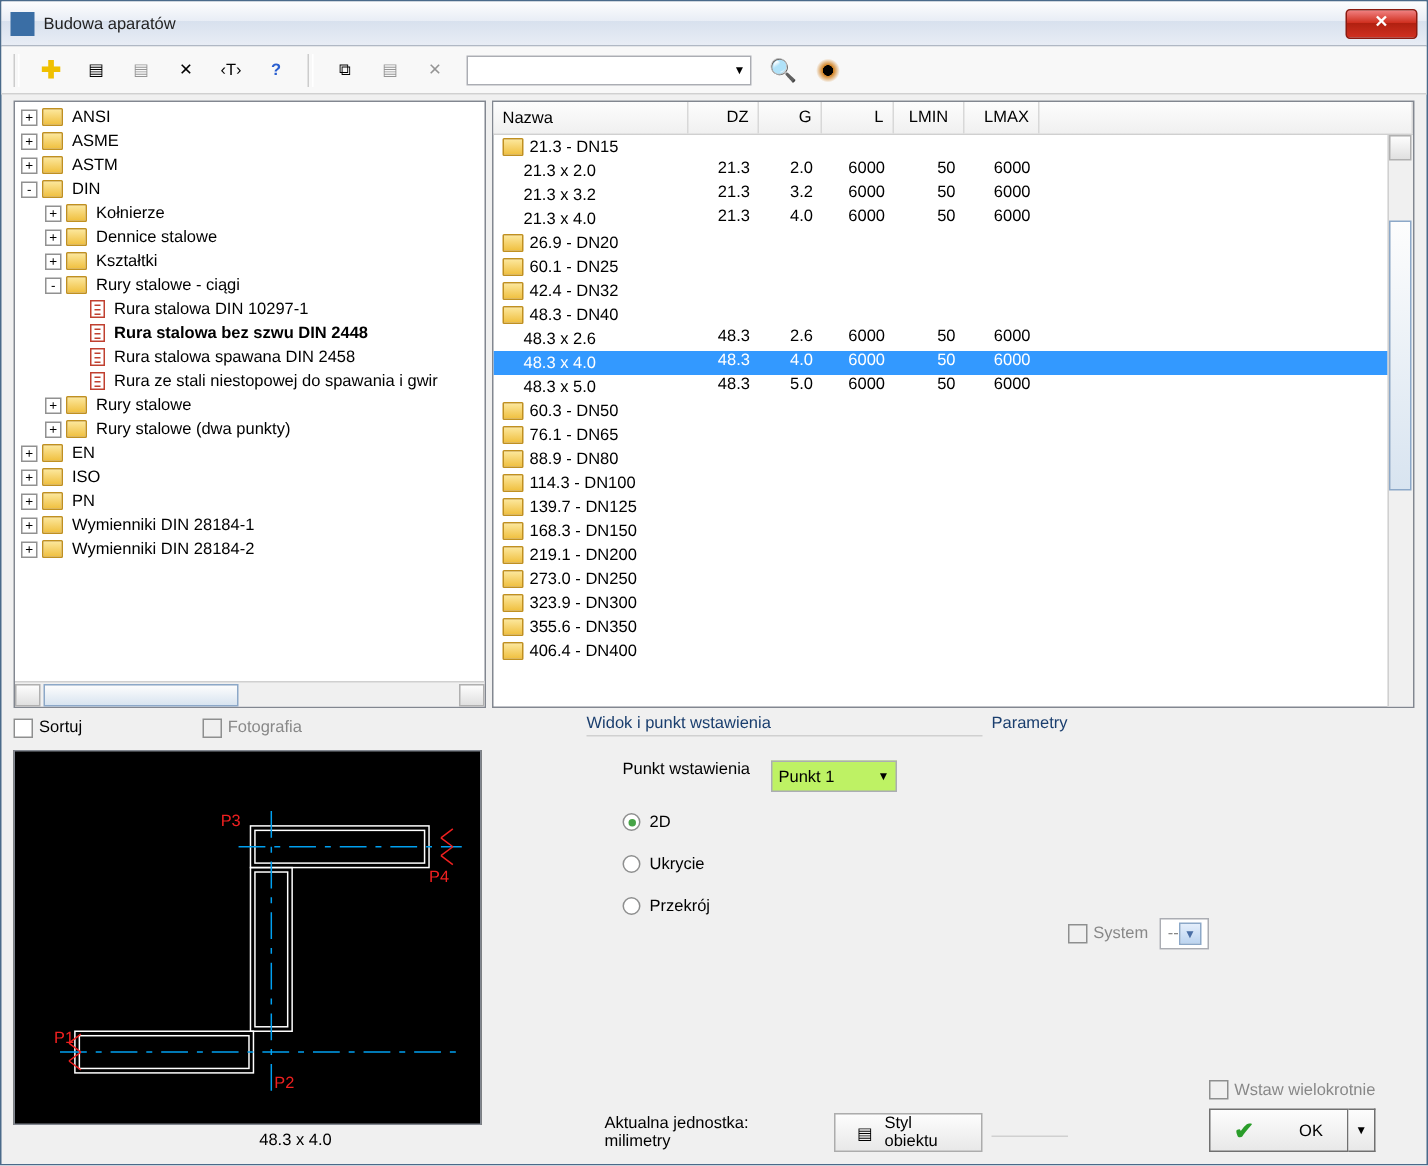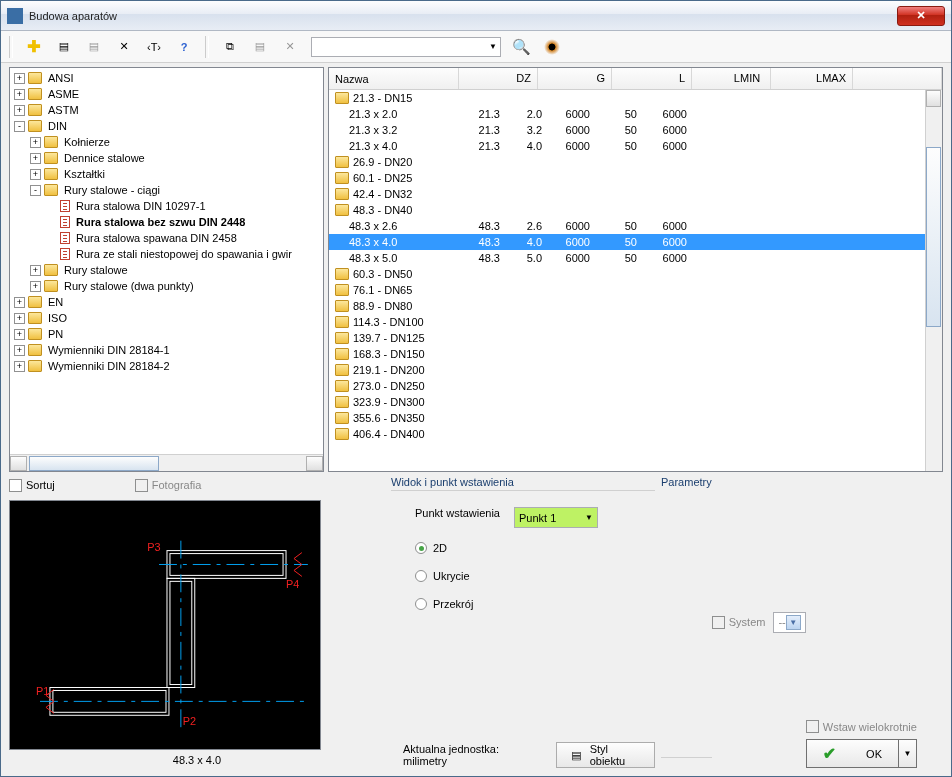--- a/index.html
+++ b/index.html
@@ -28,24 +28,24 @@
 .tree-nobox { width: 14px; }
 .folder-icon { width: 14px; height: 12px; background: linear-gradient(to bottom, #fce79c, #f0c040); border: 1px solid #c09020; border-radius: 1px; margin-right: 4px; flex-shrink: 0; }
 .doc-icon { width: 10px; height: 12px; background: #fff; border: 1px solid #c04030; margin-right: 4px; flex-shrink: 0; position: relative; }
 .doc-icon::after { content: ''; position: absolute; left: 2px; top: 2px; right: 2px; height: 1px; background: #c04030; box-shadow: 0 3px #c04030, 0 6px #c04030; }
 .tree-label { padding: 0 2px; }
 .tree-label.bold { font-weight: bold; }
 .hscroll { height: 17px; background: #f0f0f0; border-top: 1px solid #d0d0d0; display: flex; align-items: center; }
 .hscroll-btn { width: 17px; height: 15px; background: linear-gradient(#fdfdfd,#e0e0e0); border: 1px solid #b0b0b0; }
 .hscroll-thumb { width: 130px; height: 15px; margin-left: 2px; background: linear-gradient(#fdfdfd,#d8e4f0); border: 1px solid #8ca8c8; }
 .list-panel { flex: 1; border: 1px solid #828790; margin: 4px 8px 4px 2px; background: #fff; display: flex; flex-direction: column; position: relative; }
-.list-hdr { display: flex; height: 22px; background: linear-gradient(#fdfdfd,#f0f0f0); border-bottom: 1px solid #d0d0d0; gap: 32px; }
+.list-hdr { display: flex; height: 22px; background: linear-gradient(#fdfdfd,#f0f0f0); border-bottom: 1px solid #d0d0d0; }
 .list-hdr-cell { border-right: 1px solid #d8d8d8; padding: 4px 6px; text-align: left; }
 .list-body { flex: 1; overflow: hidden; }
-.list-row { display: flex; align-items: center; height: 16px; cursor: pointer; }
+.list-row { display: flex; height: 16px; cursor: pointer; }
 .list-row.selected { background: #3399ff; color: #fff; }
 .list-cell { padding: 0 6px; }
 .list-cell.num { text-align: right; }
 .col-name { width: 130px; display: flex; align-items: center; }
 .col-dz { width: 47px; }
 .col-g { width: 42px; }
 .col-l { width: 48px; }
 .col-lmin { width: 47px; }
 .col-lmax { width: 50px; }
 .list-vscroll { position: absolute; right: 0; top: 22px; bottom: 0; width: 17px; background: #f0f0f0; border-left: 1px solid #d0d0d0; }

